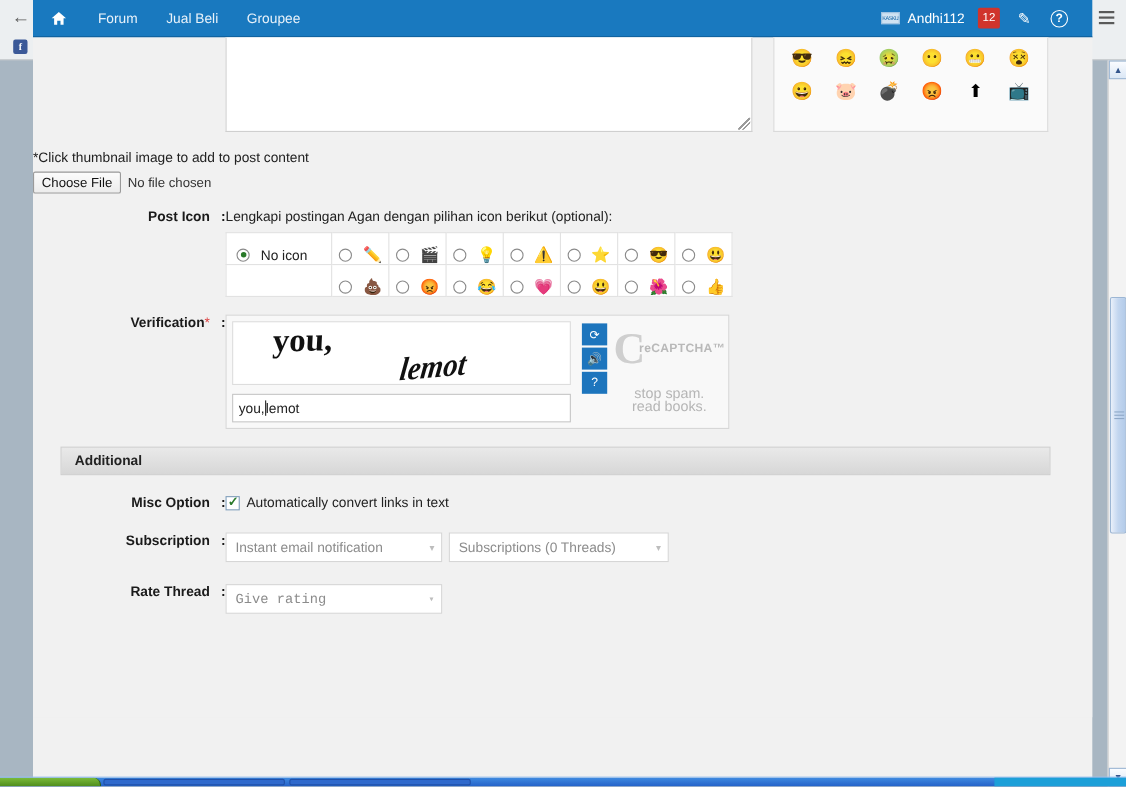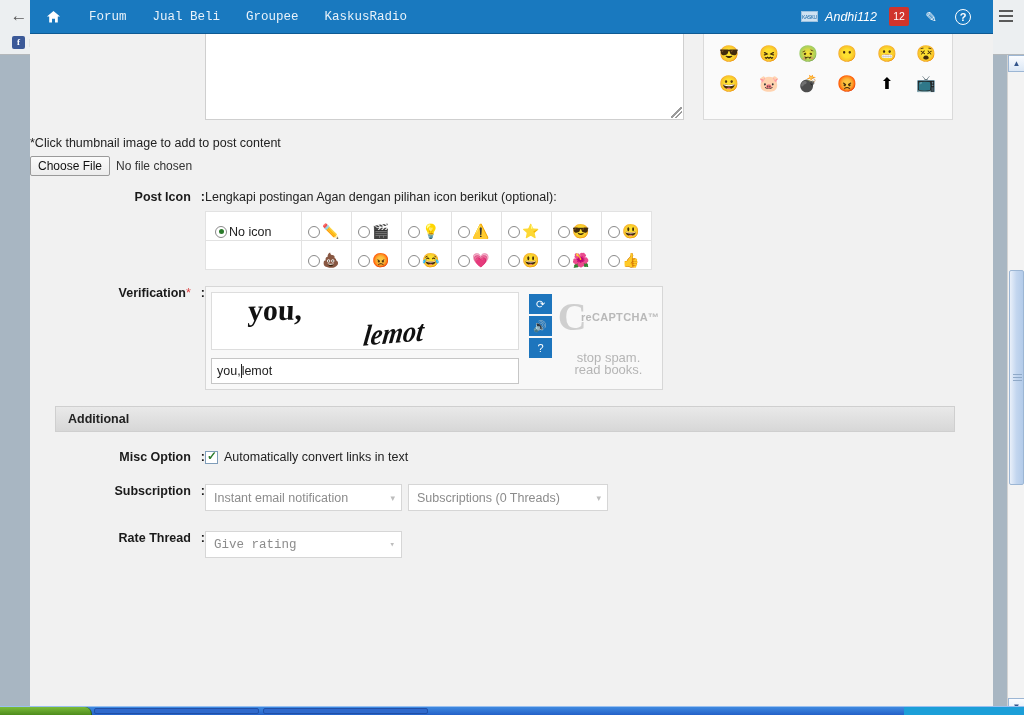--- a/index.html
+++ b/index.html
@@ -101,33 +101,33 @@
     background: #1979bf;
     display: flex; align-items: center;
     border-bottom: 1px solid #0e5a93;
   }
   .nav-home {
     width: 46px; height: 34px; display: flex; align-items: center;
     justify-content: center; color: #fff; font-size: 15px;
   }
   .nav-link {
     color: #e8f2fa; font-size: 12.5px; padding: 0 13px;
-    height: 34px; line-height: 34px; white-space: nowrap; font-family: Liberation Mono, monospace;
+    height: 34px; line-height: 34px; white-space: nowrap;
   }
   .nav-right {
     margin-left: auto; display: flex; align-items: center;
     height: 34px; padding-right: 6px;
   }
   .nav-usericon {
     width: 17px; height: 11px; background: #cfe2f2;
     border: 1px solid #9dc2e0; margin-right: 7px;
     font-size: 5px; color: #1565a5; text-align: center;
     line-height: 10px; letter-spacing: -0.5px; overflow: hidden;
   }
-  .nav-username { color: #fff; font-size: 12.5px; margin-right: 12px; font-style: italic; }
+  .nav-username { color: #fff; font-size: 12.5px; margin-right: 12px; }
   .nav-badge {
     background: #d0342c; color: #fff; font-size: 10.5px;
     min-width: 20px; height: 19px; line-height: 19px;
     text-align: center; padding: 0 4px; border-radius: 2px;
     margin-right: 14px;
   }
   .nav-ico-btn {
     color: #fff; font-size: 14px; margin-right: 16px;
     display: flex; align-items: center; justify-content: center;
     width: 16px; height: 34px;
@@ -200,21 +200,21 @@
   
   .posticon-block { margin-top: 14px; }
   .posticon-hint { font-size: 12.5px; color: #222; margin-bottom: 7px; }
   .icon-table { border-collapse: collapse; border: 1px solid #dcdcdc; background: #fff; }
   .icon-table td {
     border: 1px solid #e2e2e2; height: 29px;
     padding: 0 6px; vertical-align: middle; white-space: nowrap;
   }
   .icon-table td.noicon-cell { width: 96px; padding-left: 9px; font-size: 12.5px; }
   .icon-cell { width: 50px; }
-  .icon-cell-inner { display: flex; align-items: center; gap: 2px; margin-top: 11px; }
+  .icon-cell-inner { display: flex; align-items: center; gap: 10px; margin-top: 11px; }
   .radio {
     width: 12px; height: 12px; border-radius: 50%;
     border: 1px solid #8a8a8a; background: #fff; flex: none;
     display: inline-block; position: relative;
   }
   .radio.on:after {
     content: ""; position: absolute; left: 2.5px; top: 2.5px;
     width: 5px; height: 5px; border-radius: 50%; background: #2a7a2a;
   }
   .pi { width: 17px; height: 17px; display: inline-block; position: relative; }
@@ -407,21 +407,20 @@
 <div class="kaskus-nav">
   <div class="nav-home">
     <svg width="15" height="14" viewBox="0 0 16 15">
         <path d="M8 1 L15 7 H12.6 V13.5 H9.6 V9.5 H6.4 V13.5 H3.4 V7 H1 Z" fill="#ffffff"></path>
       </svg>
   </div>
   <div id="nav-links" style="display:flex;">
       <div class="nav-link">Forum</div>
       <div class="nav-link">Jual Beli</div>
       <div class="nav-link">Groupee</div>
-      <div class="nav-link">KaskusRadio</div>
     </div>
   <div class="nav-right">
     <div class="nav-usericon">KASKUS</div>
     <div class="nav-username">Andhi112</div>
     <div class="nav-badge">12</div>
     <div class="nav-ico-btn">✎</div>
     <div class="nav-ico-btn help">?</div>
   </div>
 </div>
 

